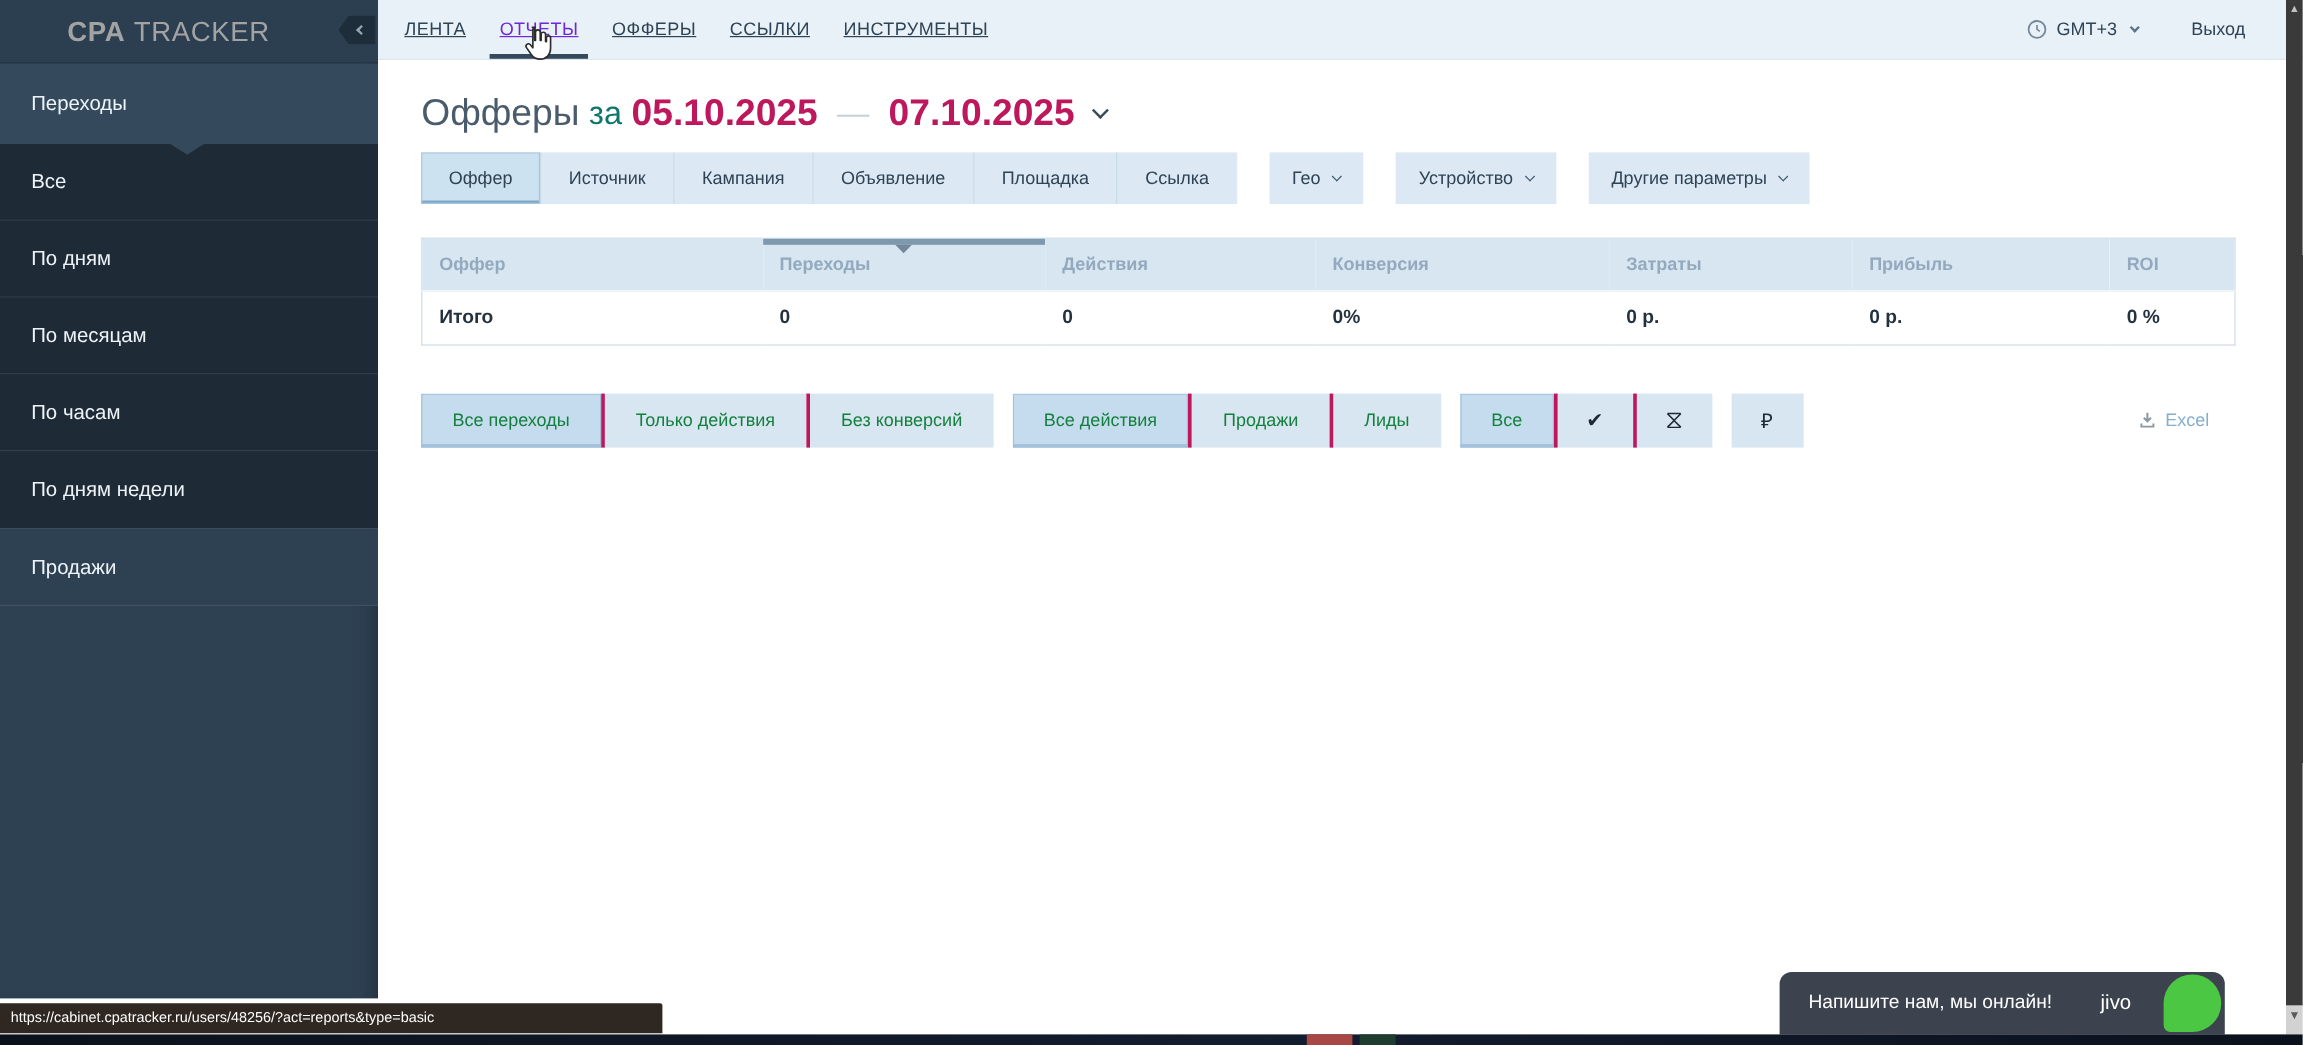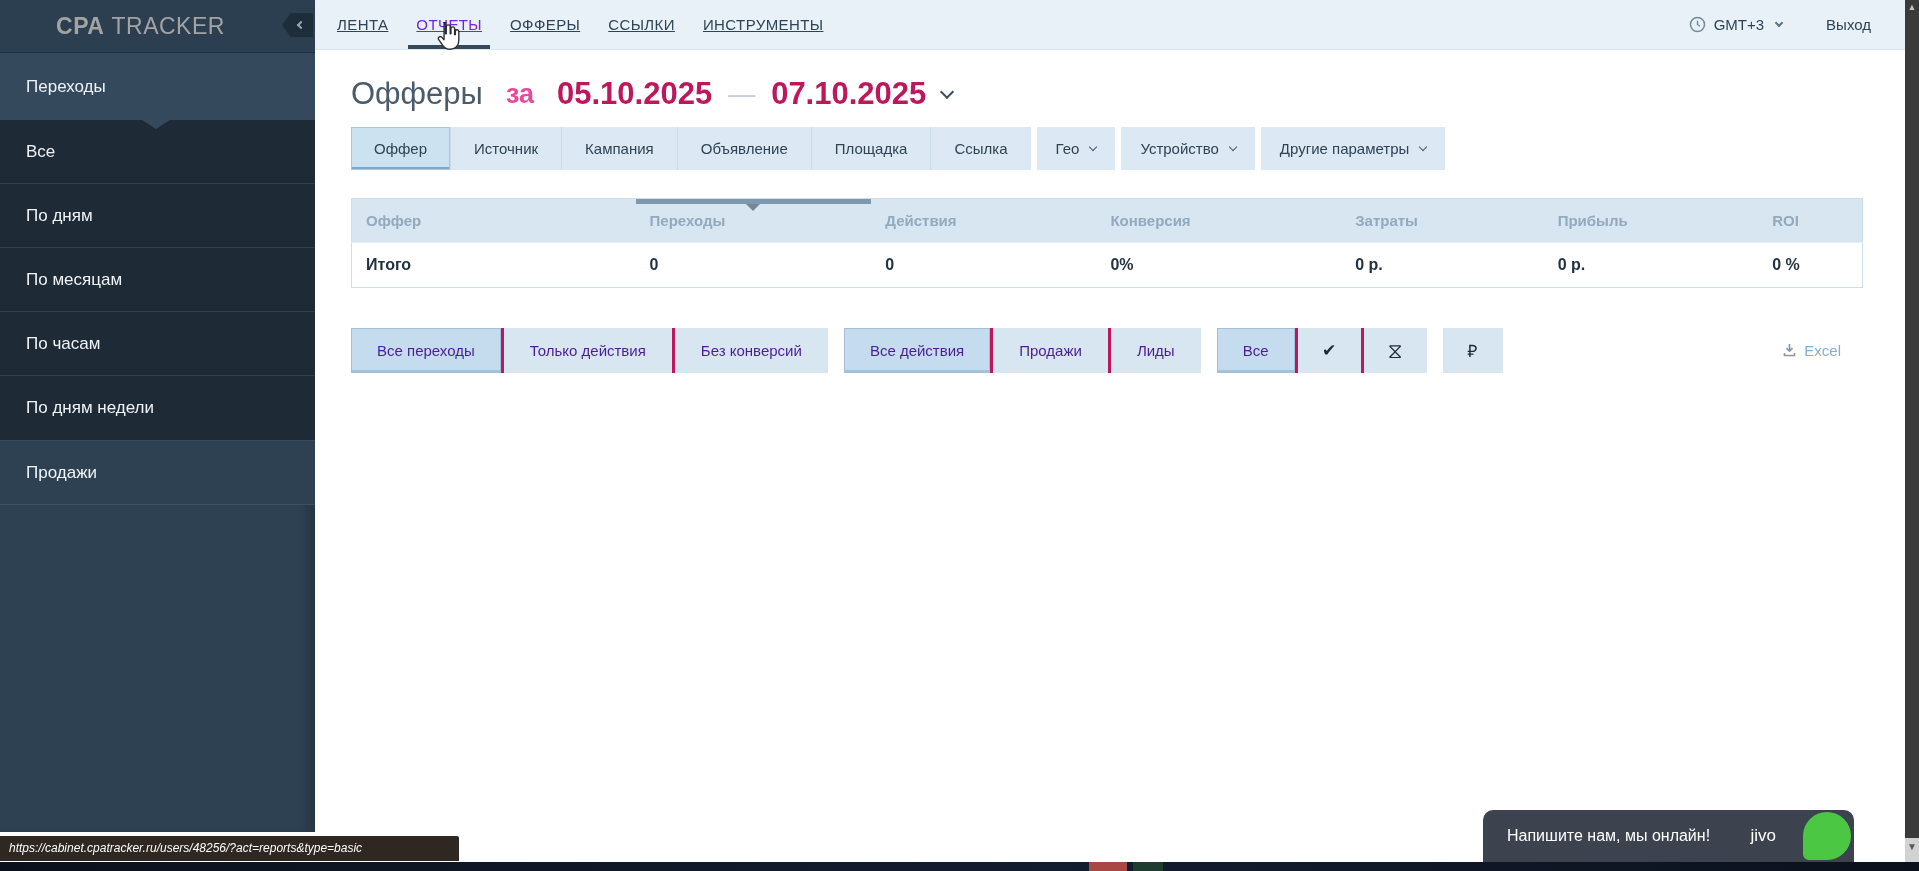--- a/index.html
+++ b/index.html
@@ -46,70 +46,70 @@
   .top-right { margin-left:auto; display:flex; align-items:center; padding-right:48px; }
   .tz { display:flex; align-items:center; color:#2e4354; font-size:15px; cursor:pointer; }
   .tz svg { margin-right:8px; }
   .tz .chev { color:#5f7386; width:6px; height:6px; margin-left:12px; margin-bottom:3px; }
   .logout { margin-left:44px; color:#2e4354; font-size:15px; cursor:pointer; }
 
   
   .content { padding:26px 56px 0 36px; }
   .page-title { display:flex; align-items:center; font-size:31px; color:#4a5c6c;
     font-weight:300; white-space:nowrap; }
-  .page-title .lt { color:#ec4899; margin:0 23px; font-weight:700; font-size:27px; }
+  .page-title .lt { color:#0f766e; margin:0 8px; font-weight:400; font-size:27px; }
   .page-title .date { color:#be185d; font-weight:700; }
   .page-title .dash { color:#c5d0da; margin:0 16px; font-weight:400; }
   .page-title .chev { width:10px; height:10px; color:#3a4c5c; margin-left:16px; margin-top:-4px; border-width:2px; }
 
   .dim-tabs { display:flex; margin-top:15px; }
   .tab-btn { height:43px; display:flex; align-items:center; padding:0 23px;
     background:#dce9f4; color:#2f4354; font-size:15px; cursor:pointer; white-space:nowrap; }
   .tab-btn + .tab-btn { border-left:1px solid #c9dbe9; }
   .tab-btn.active { background:#cde2f1; box-shadow:inset 0 0 0 1px #aac6dd, inset 0 -3px 0 #7ca8ca; }
-  .tab-dd { height:43px; display:flex; align-items:center; padding:0 19px; margin-left:6px;
+  .tab-dd { height:43px; display:flex; align-items:center; padding:0 19px; margin-left:27px;
     background:#dce9f4; color:#2f4354; font-size:15px; cursor:pointer; white-space:nowrap; }
   .tab-dd .chev { width:6px; height:6px; color:#41586c; margin-left:11px; margin-bottom:3px; border-width:1.5px; }
 
   .table-wrap { margin-top:28px; }
   table { width:1512px; border-collapse:collapse; border:1px solid #cddde9; }
   thead th { position:relative; background:#d8e6f2; color:#92a9be; font-size:15px; font-weight:700;
     text-align:left; padding:13px 14px; height:43px; cursor:pointer; }
   thead th.sorted::before { content:""; position:absolute; left:0; right:0; top:0; height:5px;
     background:#7e98ad; }
   thead th.sorted::after { content:""; position:absolute; top:5px; left:calc(50% - 7px);
     border-left:7px solid transparent; border-right:7px solid transparent;
     border-top:7px solid #73889b; }
   tbody td { background:#fff; color:#23323e; font-size:16px; font-weight:700;
     padding:13px 14px; height:45px; border-top:1px solid #e6eef5; }
 
   .filter-row { display:flex; align-items:center; margin-top:40px; width:1512px; }
   .fgroup { display:flex; margin-right:16px; }
   .fbtn { height:45px; display:flex; align-items:center; justify-content:center;
-    padding:0 26px; background:#d8e6f2; color:#4c1d95; font-size:15px; cursor:pointer; white-space:nowrap; }
+    padding:0 26px; background:#d8e6f2; color:#15803d; font-size:15px; cursor:pointer; white-space:nowrap; }
   .fbtn + .fbtn { border-left:3px solid #be185d; }
   .fbtn.active { background:#c4dcee; box-shadow:inset 0 0 0 1px #a2c0d9, inset 0 -3px 0 #a5c2da; }
   .fbtn.icon { width:66px; padding:0; font-size:17px; color:#1d2a35; }
   .fbtn.icon .hg { font-size:21px; font-weight:400; }
   .excel { margin-left:auto; display:flex; align-items:center; color:#82aed0; font-size:15px;
     cursor:pointer; margin-right:22px; }
   .excel svg { margin-right:7px; }
 
   
   .jivo { position:absolute; left:1483px; top:810px; width:371px; height:52px;
     background:#3c434e; border-radius:10px 10px 0 0; display:flex; align-items:center;
     cursor:pointer; z-index:40; }
   .jivo-msg { color:#fff; font-size:16px; padding-left:24px; font-weight:300; }
   .jivo-brand { position:absolute; right:78px; color:#fff; font-size:17px; font-weight:400; }
   .jivo-green { position:absolute; right:3px; top:2px; width:48px; height:48px;
     border-radius:50% 50% 50% 12%; background:#4cc743; }
 
-  .status-tooltip { position:absolute; left:0; top:836px; width:459px; height:25px;
+  .status-tooltip { position:absolute; left:0; top:836px; width:552px; height:25px;
     background:#2f2721; color:#fdfdfd; font-size:12px; line-height:25px; padding-left:9px;
-    white-space:nowrap; overflow:hidden; z-index:70; border-top-right-radius:2px;font-style:italic; }
+    white-space:nowrap; overflow:hidden; z-index:70; border-top-right-radius:2px; }
 
   .taskbar { position:absolute; left:0; bottom:0; width:1919px; height:9px;
     background:linear-gradient(90deg,#0b111c,#131d30 55%,#0b111c); z-index:60; }
   .tb-red { position:absolute; left:1089px; top:0; width:38px; height:9px; background:#a84743; }
   .tb-green { position:absolute; left:1133px; top:0; width:30px; height:9px; background:#1e3c30; }
 
   .scrollbar { position:absolute; right:0; top:0; width:14px; height:862px; z-index:50; }
   .sb-thumb { position:absolute; top:0; width:14px; height:838px; background:#3a3a3a; cursor:pointer; }
   .sb-up { position:absolute; top:2px; width:14px; text-align:center; color:#c2c2c2; font-size:9px; cursor:pointer; }
   .sb-bottom { position:absolute; top:838px; width:14px; height:24px; background:#d2d2d2; }

